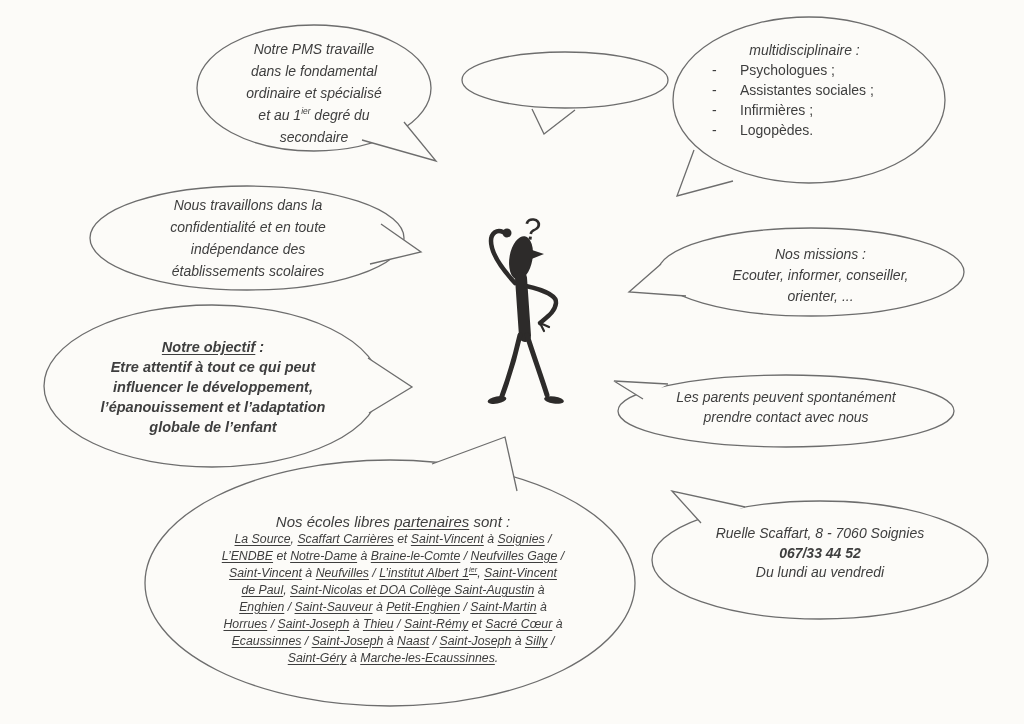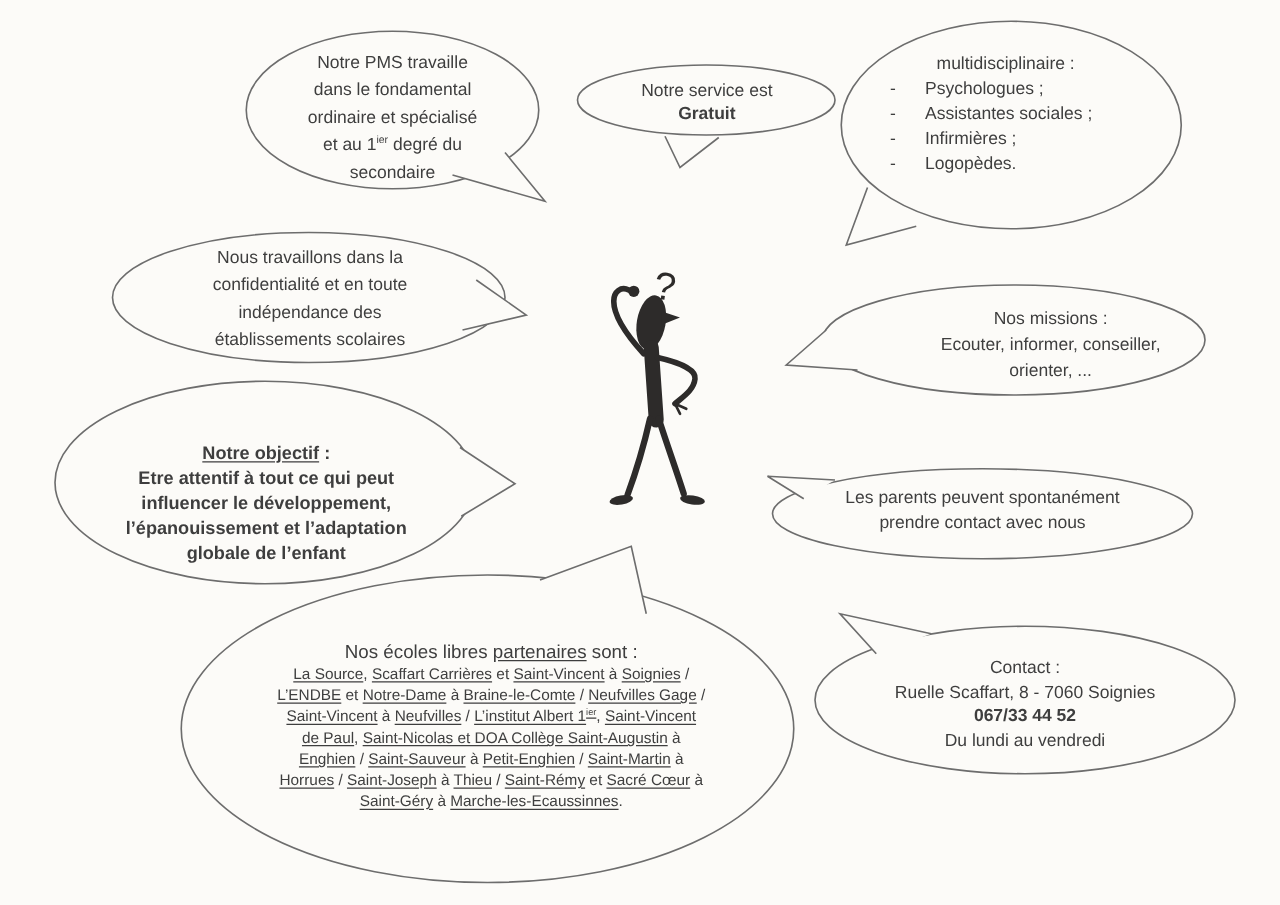--- a/index.html
+++ b/index.html
@@ -4,28 +4,28 @@
 <style>
   html,body{margin:0;padding:0;}
   body{
     width:1024px;height:724px;position:relative;overflow:hidden;
     background:#fcfbf8;color:#3e3e3e;
     font-family:"Liberation Sans",sans-serif;
   }
   .layer{position:absolute;left:0;top:0;width:1024px;height:724px;}
   .bubble-shape{fill:#fcfbf8;stroke:#6d6d6d;stroke-width:1.3;}
   .tb{position:absolute;text-align:center;font-size:14px;}
-  .tline{white-space:nowrap;}
+  .tline{white-space:nowrap;font-style:italic;}
   .u{text-decoration:underline;text-underline-offset:2px;}
   .b{font-weight:bold;}
   sup{font-size:0.6em;line-height:0;}
   .equipe-list{text-align:left;padding-left:14px;}
   .lrow{display:flex;}
   .lmark{width:28px;flex:0 0 28px;text-align:left;padding-left:6px;}
-  .objectif{font-size:14.5px;margin-top:16px;}
+  .objectif{font-size:14.5px;}
   .fig{stroke:#2d2b2a;fill:none;stroke-linecap:round;stroke-linejoin:round;}
   .fig-fill{fill:#2d2b2a;stroke:none;}
   .qmark{font-size:31px;fill:#2d2b2a;font-family:"Liberation Sans",sans-serif;}
 </style>
 </head>
 <body>
 
 <div class="page" style="position:absolute;inset:0;">
 
   <svg class="layer" viewBox="0 0 1024 724">
@@ -84,24 +84,20 @@
   </svg>
 
   <div class="tb" style="left:214px;top:38px;width:200px;line-height:22px;">
       <div class="tline">Notre PMS travaille</div>
       <div class="tline">dans le fondamental</div>
       <div class="tline">ordinaire et spécialisé</div>
       <div class="tline"><span>et au 1</span><sup>ier</sup><span> degré du</span></div>
       <div class="tline">secondaire</div>
     </div>
 
-  <div class="tb" style="left:468px;top:63px;width:195px;line-height:18px;">
-      <div class="tline">Notre service est</div>
-      <div class="tline"><span class="b">Gratuit</span></div>
-    </div>
 
   <div class="tb" style="left:692px;top:40px;width:225px;line-height:20px;">
     <div>
         <div class="tline">multidisciplinaire :</div>
       </div>
     <div class="equipe-list">
         <div class="lrow">
           <span class="lmark">-</span>
           <span>Psychologues ;</span>
         </div>
@@ -120,21 +116,21 @@
       </div>
   </div>
 
   <div class="tb" style="left:128px;top:194px;width:240px;line-height:22px;">
       <div class="tline">Nous travaillons dans la</div>
       <div class="tline">confidentialité et en toute</div>
       <div class="tline">indépendance des</div>
       <div class="tline">établissements scolaires</div>
     </div>
 
-  <div class="tb" style="left:693px;top:244px;width:295px;line-height:21px;">
+  <div class="tb" style="left:673px;top:244px;width:295px;line-height:21px;">
       <div class="tline">Nos missions :</div>
       <div class="tline">Ecouter, informer, conseiller,</div>
       <div class="tline">orienter, ...</div>
     </div>
 
   <div class="tb objectif" style="left:58px;top:337px;width:310px;line-height:20px;">
       <div class="tline"><span class="u b">Notre objectif</span><span class="b"> :</span></div>
       <div class="tline"><span class="b">Etre attentif à tout ce qui peut</span></div>
       <div class="tline"><span class="b">influencer le développement,</span></div>
       <div class="tline"><span class="b">l’épanouissement et l’adaptation</span></div>
@@ -150,24 +146,24 @@
     <div style="font-size:15px;line-height:19px;">
         <div class="tline"><span>Nos écoles libres </span><span class="u">partenaires</span><span> sont :</span></div>
       </div>
     <div style="font-size:12.3px;line-height:17px;">
         <div class="tline"><span class="u">La Source</span><span>, </span><span class="u">Scaffart Carrières</span><span> et </span><span class="u">Saint-Vincent</span><span> à </span><span class="u">Soignies</span><span> /</span></div>
         <div class="tline"><span class="u">L’ENDBE</span><span> et </span><span class="u">Notre-Dame</span><span> à </span><span class="u">Braine-le-Comte</span><span> / </span><span class="u">Neufvilles Gage</span><span> /</span></div>
         <div class="tline"><span class="u">Saint-Vincent</span><span> à </span><span class="u">Neufvilles</span><span> / </span><span class="u">L’institut Albert 1</span><sup class="u">ier</sup><span>, </span><span class="u">Saint-Vincent</span></div>
         <div class="tline"><span class="u">de Paul</span><span>, </span><span class="u">Saint-Nicolas et DOA Collège Saint-Augustin</span><span> à</span></div>
         <div class="tline"><span class="u">Enghien</span><span> / </span><span class="u">Saint-Sauveur</span><span> à </span><span class="u">Petit-Enghien</span><span> / </span><span class="u">Saint-Martin</span><span> à</span></div>
         <div class="tline"><span class="u">Horrues</span><span> / </span><span class="u">Saint-Joseph</span><span> à </span><span class="u">Thieu</span><span> / </span><span class="u">Saint-Rémy</span><span> et </span><span class="u">Sacré Cœur</span><span> à</span></div>
+        <div class="tline"><span class="u">Ecaussinnes</span><span> / </span><span class="u">Saint-Joseph</span><span> à </span><span class="u">Naast</span><span> / </span><span class="u">Saint-Joseph</span><span> à </span><span class="u">Silly</span><span> /</span></div>
         <div class="tline"><span class="u">Saint-Géry</span><span> à </span><span class="u">Marche-les-Ecaussinnes</span><span>.</span></div>
       </div>
   </div>
 
   <div class="tb" style="left:664px;top:524px;width:312px;line-height:19.5px;">
-      <div class="tline">Contact :</div>
       <div class="tline">Ruelle Scaffart, 8  - 7060 Soignies</div>
       <div class="tline"><span class="b">067/33 44 52</span></div>
       <div class="tline">Du lundi au vendredi</div>
     </div>
 
 </div>
 
 </body></html>

